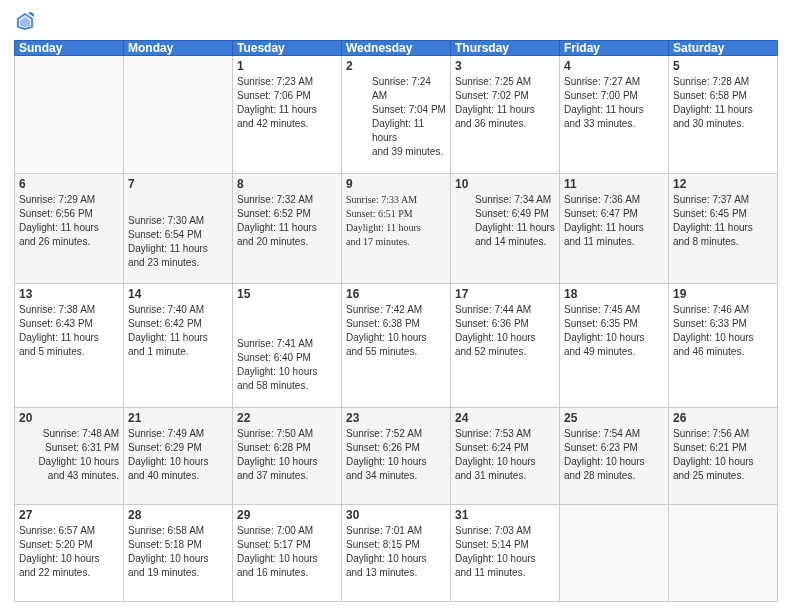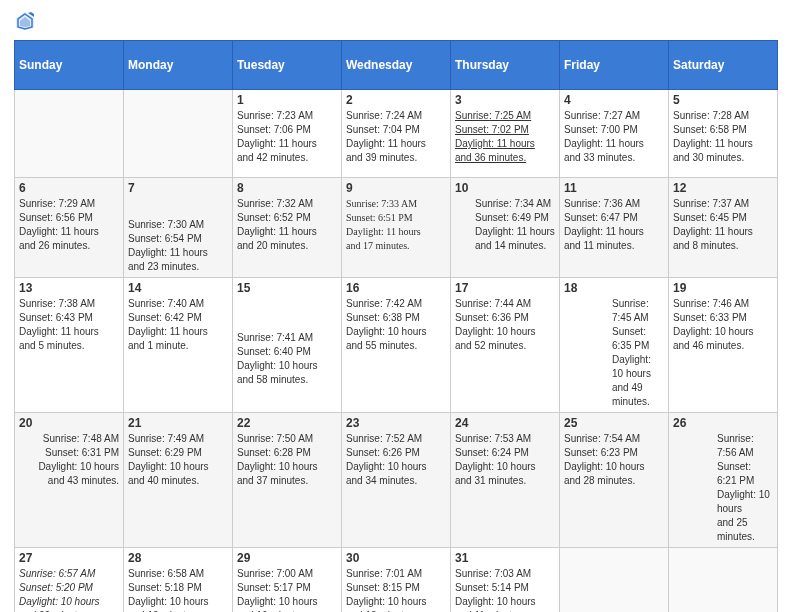--- a/index.html
+++ b/index.html
@@ -62,21 +62,21 @@
       border: 1px solid #ccc;
       border-collapse: collapse;
       width: 100%;
       table-layout: fixed;
     }
     .calendar th {
       background: #3a7bd5;
       color: #fff;
       font-size: 12px;
       font-weight: bold;
-      padding: 17px 4px;
+      padding: 0 4px;
       border: 1px solid #2a5fb5;
       text-align: left;
     }
     .calendar td {
       border: 1px solid #ccc;
       vertical-align: top;
       padding: 3px 4px;
       font-size: 10px;
       color: #333;
       height: 88px;
@@ -144,28 +144,28 @@
           <td class="empty"></td>
           <td>
             <span class="day-number">1</span>
             <div class="day-info" style="white-space: pre-line;">Sunrise: 7:23 AM
 Sunset: 7:06 PM
 Daylight: 11 hours
 and 42 minutes.</div>
           </td>
           <td>
             <span class="day-number">2</span>
-            <div class="day-info" style="white-space: pre-line;">Sunrise: 7:24 AM
+            <div class="day-info" style="white-space: pre-line; margin-left: 26px;">Sunrise: 7:24 AM
 Sunset: 7:04 PM
 Daylight: 11 hours
 and 39 minutes.</div>
           </td>
           <td>
             <span class="day-number">3</span>
-            <div class="day-info" style="white-space: pre-line; text-decoration: underline;">Sunrise: 7:25 AM
+            <div class="day-info" style="white-space: pre-line;">Sunrise: 7:25 AM
 Sunset: 7:02 PM
 Daylight: 11 hours
 and 36 minutes.</div>
           </td>
           <td>
             <span class="day-number">4</span>
             <div class="day-info" style="white-space: pre-line;">Sunrise: 7:27 AM
 Sunset: 7:00 PM
 Daylight: 11 hours
 and 33 minutes.</div>
@@ -260,21 +260,21 @@
           </td>
           <td>
             <span class="day-number">17</span>
             <div class="day-info" style="white-space: pre-line;">Sunrise: 7:44 AM
 Sunset: 6:36 PM
 Daylight: 10 hours
 and 52 minutes.</div>
           </td>
           <td>
             <span class="day-number">18</span>
-            <div class="day-info" style="white-space: pre-line; margin-left: 48px;">Sunrise: 7:45 AM
+            <div class="day-info" style="white-space: pre-line;">Sunrise: 7:45 AM
 Sunset: 6:35 PM
 Daylight: 10 hours
 and 49 minutes.</div>
           </td>
           <td>
             <span class="day-number">19</span>
             <div class="day-info" style="white-space: pre-line;">Sunrise: 7:46 AM
 Sunset: 6:33 PM
 Daylight: 10 hours
 and 46 minutes.</div>
@@ -318,30 +318,30 @@
           </td>
           <td>
             <span class="day-number">25</span>
             <div class="day-info" style="white-space: pre-line;">Sunrise: 7:54 AM
 Sunset: 6:23 PM
 Daylight: 10 hours
 and 28 minutes.</div>
           </td>
           <td>
             <span class="day-number">26</span>
-            <div class="day-info" style="white-space: pre-line; margin-left: 44px;">Sunrise: 7:56 AM
+            <div class="day-info" style="white-space: pre-line;">Sunrise: 7:56 AM
 Sunset: 6:21 PM
 Daylight: 10 hours
 and 25 minutes.</div>
           </td>
         </tr>
         <tr>
           <td>
             <span class="day-number">27</span>
-            <div class="day-info" style="white-space: pre-line; font-style: italic;">Sunrise: 6:57 AM
+            <div class="day-info" style="white-space: pre-line;">Sunrise: 6:57 AM
 Sunset: 5:20 PM
 Daylight: 10 hours
 and 22 minutes.</div>
           </td>
           <td>
             <span class="day-number">28</span>
             <div class="day-info" style="white-space: pre-line;">Sunrise: 6:58 AM
 Sunset: 5:18 PM
 Daylight: 10 hours
 and 19 minutes.</div>

